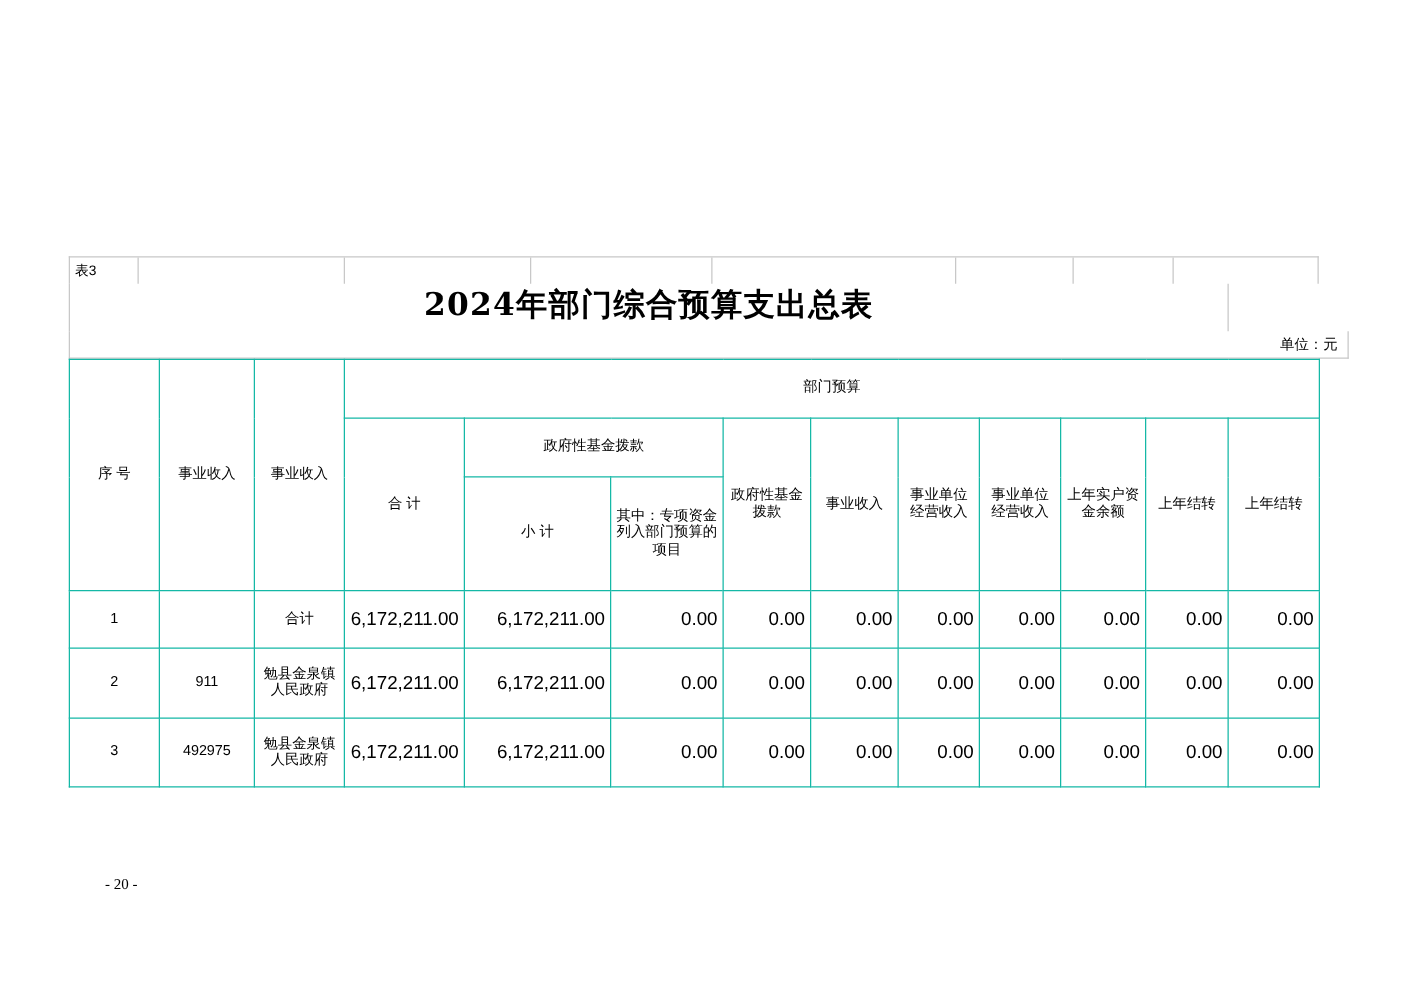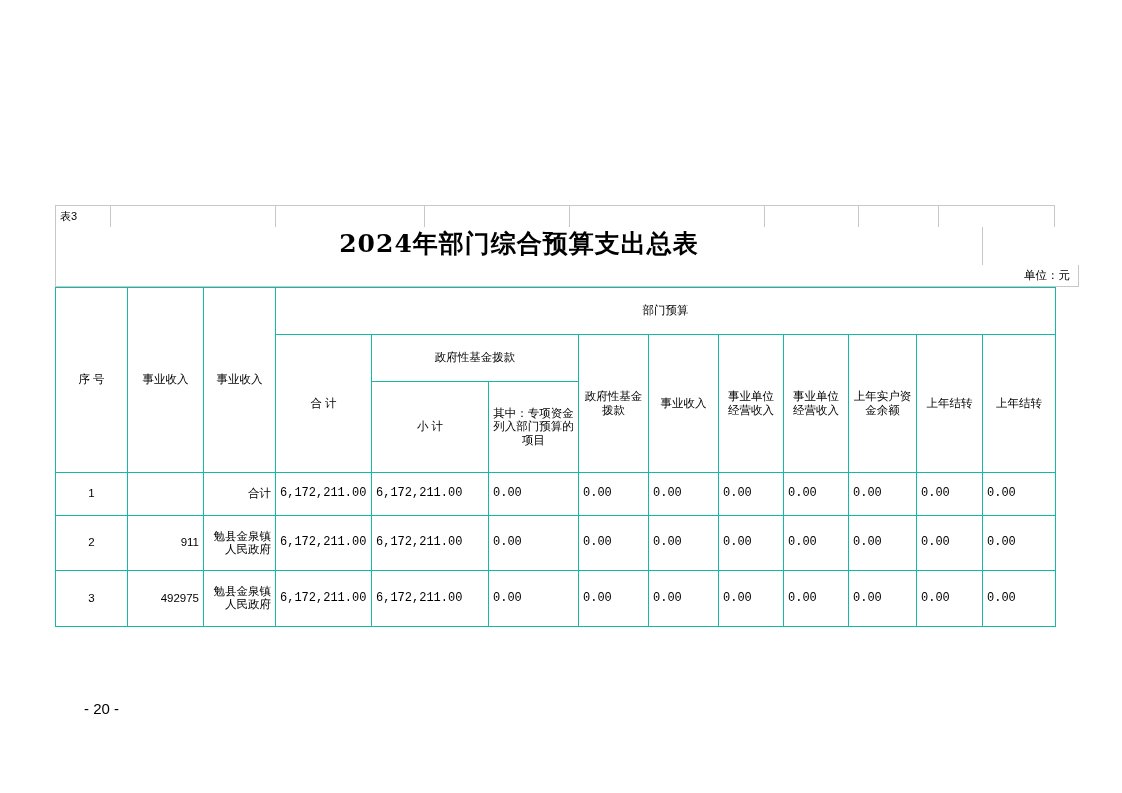--- a/index.html
+++ b/index.html
@@ -93,33 +93,33 @@
     border: 1px solid #14b8a6;
     padding: 14px 4px;
     vertical-align: middle;
     line-height: 1.15;
   }
   table.budget th {
     font-weight: normal;
     text-align: center;
   }
   .hdr-group { font-size: 11.5px; }
-  .num { text-align: left; padding-right: 6px; font-size: 12px; font-family: Liberation Mono, monospace;}
+  .num { text-align: right; padding-right: 6px; font-size: 15px;}
   .ctr { text-align: center; }
-  .lft { text-align: right; padding-left: 6px; }
+  .lft { text-align: center; padding-left: 6px; }
   .r-idx { text-align: center; }
   .cellname { font-size: 11.5px; line-height: 1.2; }
   .vhdr { font-size: 11.5px; line-height: 1.25; }
   .row-h { height: 38px; }
   .page-number {
     position: absolute;
     left: 84px;
     top: 700px;
-    font-family: Liberation Sans, sans-serif;
-    font-size: 15px;
+    font-family: Liberation Serif, serif;
+    font-size: 12px;
   }
 </style>
 </head>
 <body>
 
 <div class="page">
 
   <div class="sheet-label-row">
     <div class="cell" style="width:55px">表3</div>
     <div class="cell" style="width:165px"></div>

